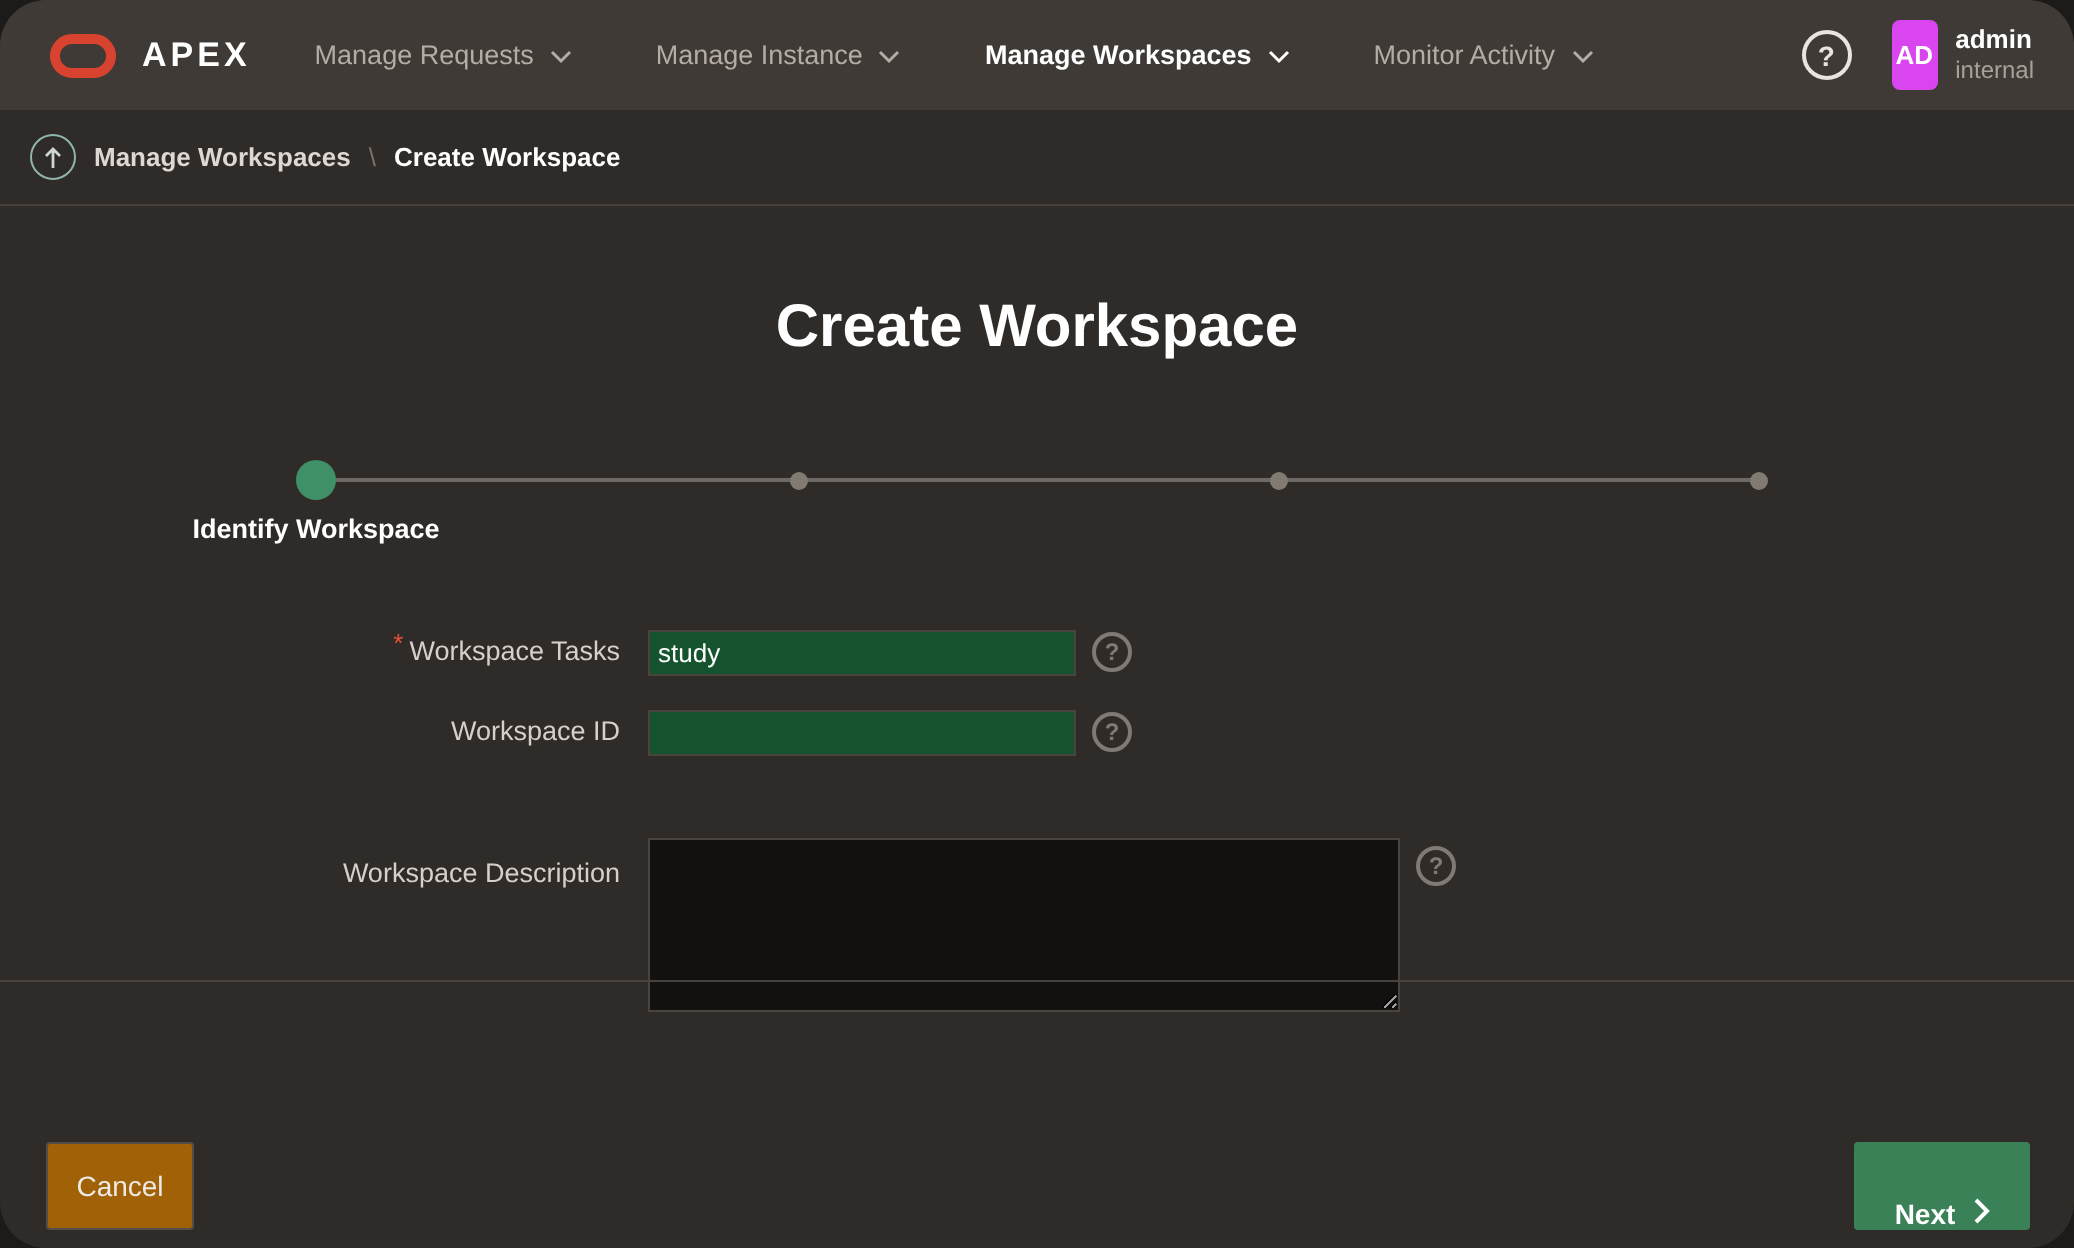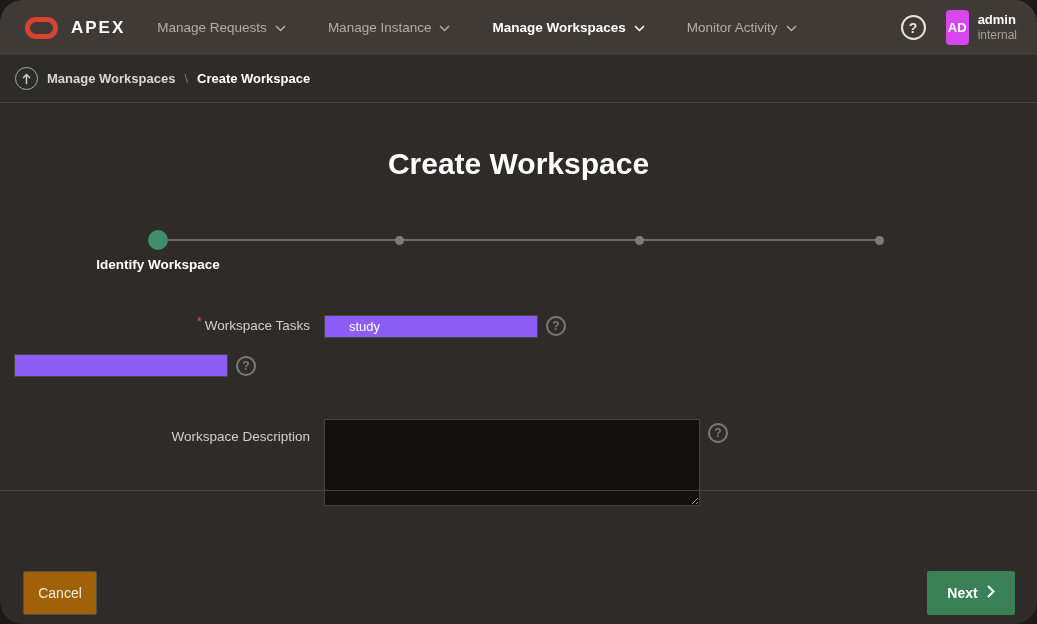--- a/index.html
+++ b/index.html
@@ -48,22 +48,22 @@
   .dot.f1 { left:395px; } .dot.f2 { left:635px; } .dot.f3 { left:875px; }
   .step-label { position:absolute; top:153px; left:158px; transform:translateX(-50%);
                 color:#fff; font-size:13.5px; font-weight:bold; white-space:nowrap; }
 
   
   .form-row { position:absolute; left:0; display:flex; align-items:center; }
   .row-name { top:210px; } .row-id { top:250px; } .row-desc { top:289px; align-items:flex-start;margin-top:26px; }
   .f-label { width:310px; text-align:right; color:#d5d0ca; font-size:13.5px; line-height:24px; }
   .row-desc .f-label { padding-top:6px; }
   .req { display:inline-block; color:#e0503c; font-size:13px; transform:translateY(-4px); margin-right:3px; }
-  .text-input { margin-left:14px; width:214px; height:23px; background:#8b5cf6; border:1px solid #49443e;
-                color:#fff; font-size:13px; padding:0 24px; font-family:"Liberation Sans", sans-serif; }
+  .text-input { margin-left:14px; width:214px; height:23px; background:#14532d; border:1px solid #49443e;
+                color:#fff; font-size:13px; padding:0 4px; font-family:"Liberation Sans", sans-serif; }
   .text-area { margin-left:14px; width:376px; height:87px; background:#131110; border:1px solid #49443e;
                color:#fff; font-size:13px; padding:4px 8px; resize:both;
                font-family:"Liberation Sans", sans-serif; }
   .item-help { width:20px; height:20px; border:2px solid #7f7a73; border-radius:50%; color:#7f7a73;
                font-size:12px; font-weight:bold; display:flex; align-items:center; justify-content:center;
                margin-left:8px; cursor:pointer; flex:0 0 auto; }
   .row-desc .item-help { margin-top:4px; }
 
   
   .tasks-divider { position:absolute; top:386px; left:0; right:0; border-top:1px solid #47423c; }
@@ -72,21 +72,21 @@
   .tasks ul { margin:6px 0 0 18px; }
   .tasks li { font-size:13px; color:#9a958e; margin-top:2px; }
   .tasks a { color:#cfa044; text-decoration:none; cursor:pointer; }
 
   
   .btn-cancel { position:absolute; top:467px; left:23px; width:74px; height:44px; background:#a16207;
                 border:1px solid #534e48; color:#eeebe7; font-size:14px; border-radius:2px; cursor:pointer;
                 font-family:"Liberation Sans", sans-serif; }
   .btn-next { position:absolute; top:467px; right:22px; width:88px; height:44px; background:#3a8158;
               border:none; color:#fff; font-size:14px; font-weight:bold; border-radius:2px; cursor:pointer;
-              display:flex; align-items:center; justify-content:center; gap:9px;
+              display:flex; align-items:flex-end; justify-content:center; gap:9px;
               font-family:"Liberation Sans", sans-serif; }
 </style>
 </head>
 <body>
 
 <div class="page">
 
   <div class="topnav">
     <div class="logo-ring"></div>
     <div class="brand">APEX</div>
@@ -147,20 +147,21 @@
     <div class="dot future f3"></div>
     <div class="step-label">Identify Workspace</div>
 
     <div class="form-row row-name">
       <div class="f-label"><span class="req">*</span><span>Workspace Tasks</span></div>
       <input class="text-input" type="text" value="study" style="">
       <div class="item-help">?</div>
     </div>
 
     <div class="form-row row-id">
+      <div class="f-label">Workspace ID</div>
       <input class="text-input" type="text" value="" style="">
       <div class="item-help">?</div>
     </div>
 
     <div class="form-row row-desc">
       <div class="f-label">Workspace Description</div>
       <textarea class="text-area" style=""></textarea>
       <div class="item-help">?</div>
     </div>
 

